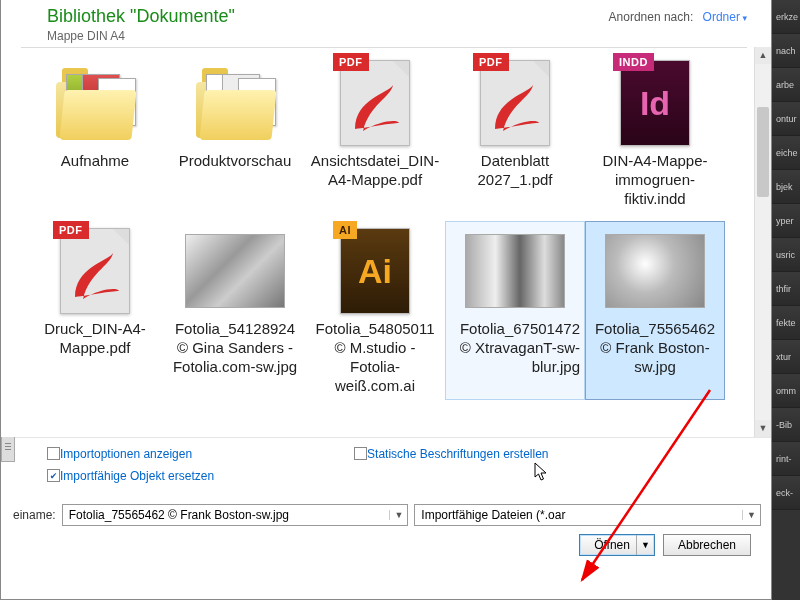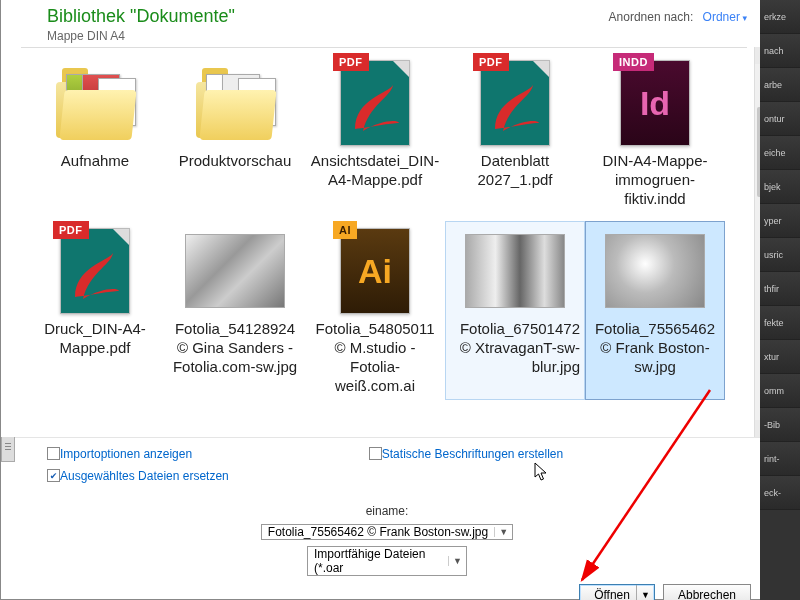--- a/index.html
+++ b/index.html
@@ -33,21 +33,21 @@
 .folder .tab { position: absolute; left: 6px; top: 0; width: 26px; height: 14px; background: #e9c74f; border-radius: 3px 3px 0 0; }
 .folder .front { position: absolute; left: 6px; bottom: -2px; width: 72px; height: 50px; background: linear-gradient(#fff2b0,#f0cf5d); border-radius: 4px; transform: skewX(-6deg); }
 .folder .card { position: absolute; background: #fff; border: 1px solid #aaa; width: 38px; height: 48px; top: 6px; box-shadow: 1px 1px 2px rgba(0,0,0,.2); }
 .folder .card.c1 { left: 10px; background: linear-gradient(#b0d040,#6a8a20); }
 .folder .card.c2 { left: 26px; background: linear-gradient(#e05050,#a02020); }
 .folder .card.c3 { left: 42px; top: 10px; }
 .folder.preview .card.c1 { background:#fff; }
 .folder.preview .card.c2 { background:#eee; }
 
 
-.doc { width: 70px; height: 86px; background: #0f766e; border: 1px solid #bbb; position: relative; box-shadow: 0 1px 3px rgba(0,0,0,.25); }
+.doc { width: 70px; height: 86px; background: #e5e5e5; border: 1px solid #bbb; position: relative; box-shadow: 0 1px 3px rgba(0,0,0,.25); }
 .doc .fold { position: absolute; right: 0; top: 0; width: 0; height: 0; border-left: 16px solid transparent; border-top: 16px solid #ddd; }
 .badge { position: absolute; left: -8px; top: -8px; color: #fff; font-weight: bold; font-size: 11px; padding: 3px 6px; letter-spacing: .5px; }
 .badge.pdf { background: #d92b2b; }
 .badge.indd { background: #c62a78; }
 .badge.ai { background: #f7a823; color: #3a1e00; }
 
 .pdf-body svg { position: absolute; left: 8px; top: 18px; }
 .indd-body { background: linear-gradient(#4a0a2e,#2a0418); display:flex; align-items:center; justify-content:center; }
 .indd-body span { color:#e765b0; font-size:34px; font-weight:bold; font-family: Arial; }
 .ai-body { background: linear-gradient(#5a3a10,#2e1c06); display:flex; align-items:center; justify-content:center; }
@@ -57,32 +57,32 @@
 .photo.bw1 { background: linear-gradient(135deg,#eee 0%,#999 40%,#ccc 60%,#777 100%); }
 .photo.bw2 { background: linear-gradient(90deg,#aaa 0%,#eee 30%,#666 55%,#ddd 80%,#888 100%); }
 .photo.bw3 { background: radial-gradient(circle at 40% 40%,#fff 0%,#bbb 40%,#888 100%); }
 
 .options { padding: 8px 20px 8px 46px; display: flex; gap: 140px; font-size: 12px; border-top: 1px solid #e5e5e5; }
 .optcol label { color:#0066cc; display:block; line-height:1.35; }
 .chk { display:flex; align-items:flex-start; gap:0; margin-bottom:6px; }
 .chkbox { width:13px; height:13px; border:1px solid #888; background:#fff; display:inline-flex; align-items:center; justify-content:center; font-size:9px; color:#1a5fb4; flex-shrink:0; margin-top:1px; }
 
 .bottom { padding: 6px 10px 0 12px; font-size: 12px; }
-.row { display:flex; align-items:center; gap:6px; margin-bottom:8px;flex-direction:column; }
+.row { display:flex; align-items:center; gap:6px; margin-bottom:8px; }
 .row .lbl { color:#333; }
 .combo { flex:1; border:1px solid #999; height:22px; display:flex; align-items:center; background:#fff; }
 .combo .val { flex:1; padding:0 6px; font-size:12px; color:#000; }
 .combo .dd { width:18px; text-align:center; border-left:1px solid #ccc; font-size:9px; color:#555; }
 .filter { width:160px; }
 .btns { display:flex; justify-content:flex-end; gap:8px; padding-right:10px; }
 .btn { border:1px solid #888; background:linear-gradient(#fdfdfd,#e6e6e6); padding:3px 14px; font-size:12px; position:relative; }
 .btn.split { padding-right:24px; border-color:#3c7fb1; box-shadow:0 0 0 1px #bde0ff inset; }
 .btn.split .dd { position:absolute; right:0; top:0; bottom:0; width:18px; border-left:1px solid #aaa; display:flex; align-items:center; justify-content:center; font-size:9px; }
 
-.strip { position:absolute; right:0; top:0; width:40px; height:600px; background:#333; }
+.strip { position:absolute; right:0; top:0; width:28px; height:600px; background:#333; }
 .strip .slab { height:34px; border-bottom:1px solid #222; color:#ccc; font-size:9px; display:flex; align-items:center; padding-left:4px; overflow:hidden; background:linear-gradient(#3a3a3a,#2a2a2a); }
 
 .cursor { position:absolute; left:534px; top:462px; pointer-events:none; }
 .arrow-annot { position:absolute; pointer-events:none; }
 
 .edge-grip { position:absolute; left:0; width:14px; height:32px; background:#ddd; border:1px solid #aaa; display:flex; flex-direction:column; align-items:center; justify-content:center; gap:2px; }
 .edge-grip span { width:6px; height:1px; background:#888; }
 </style>
 </head>
 <body>
@@ -219,21 +219,21 @@
   </div>
 
   <div class="options">
     <div class="optcol">
       <div class="chk">
         <span class="chkbox" id="chk-import"></span>
         <label>Importoptionen anzeigen</label>
       </div>
       <div class="chk">
         <span class="chkbox" id="chk-replace">✔</span>
-        <label>Ausgewähltes Dateien ersetzen</label>
+        <label>Importfähige Objekt ersetzen</label>
       </div>
     </div>
     <div class="optcol">
       <div class="chk">
         <span class="chkbox" id="chk-static"></span>
         <label>Statische Beschriftungen erstellen</label>
       </div>
     </div>
   </div>
 

